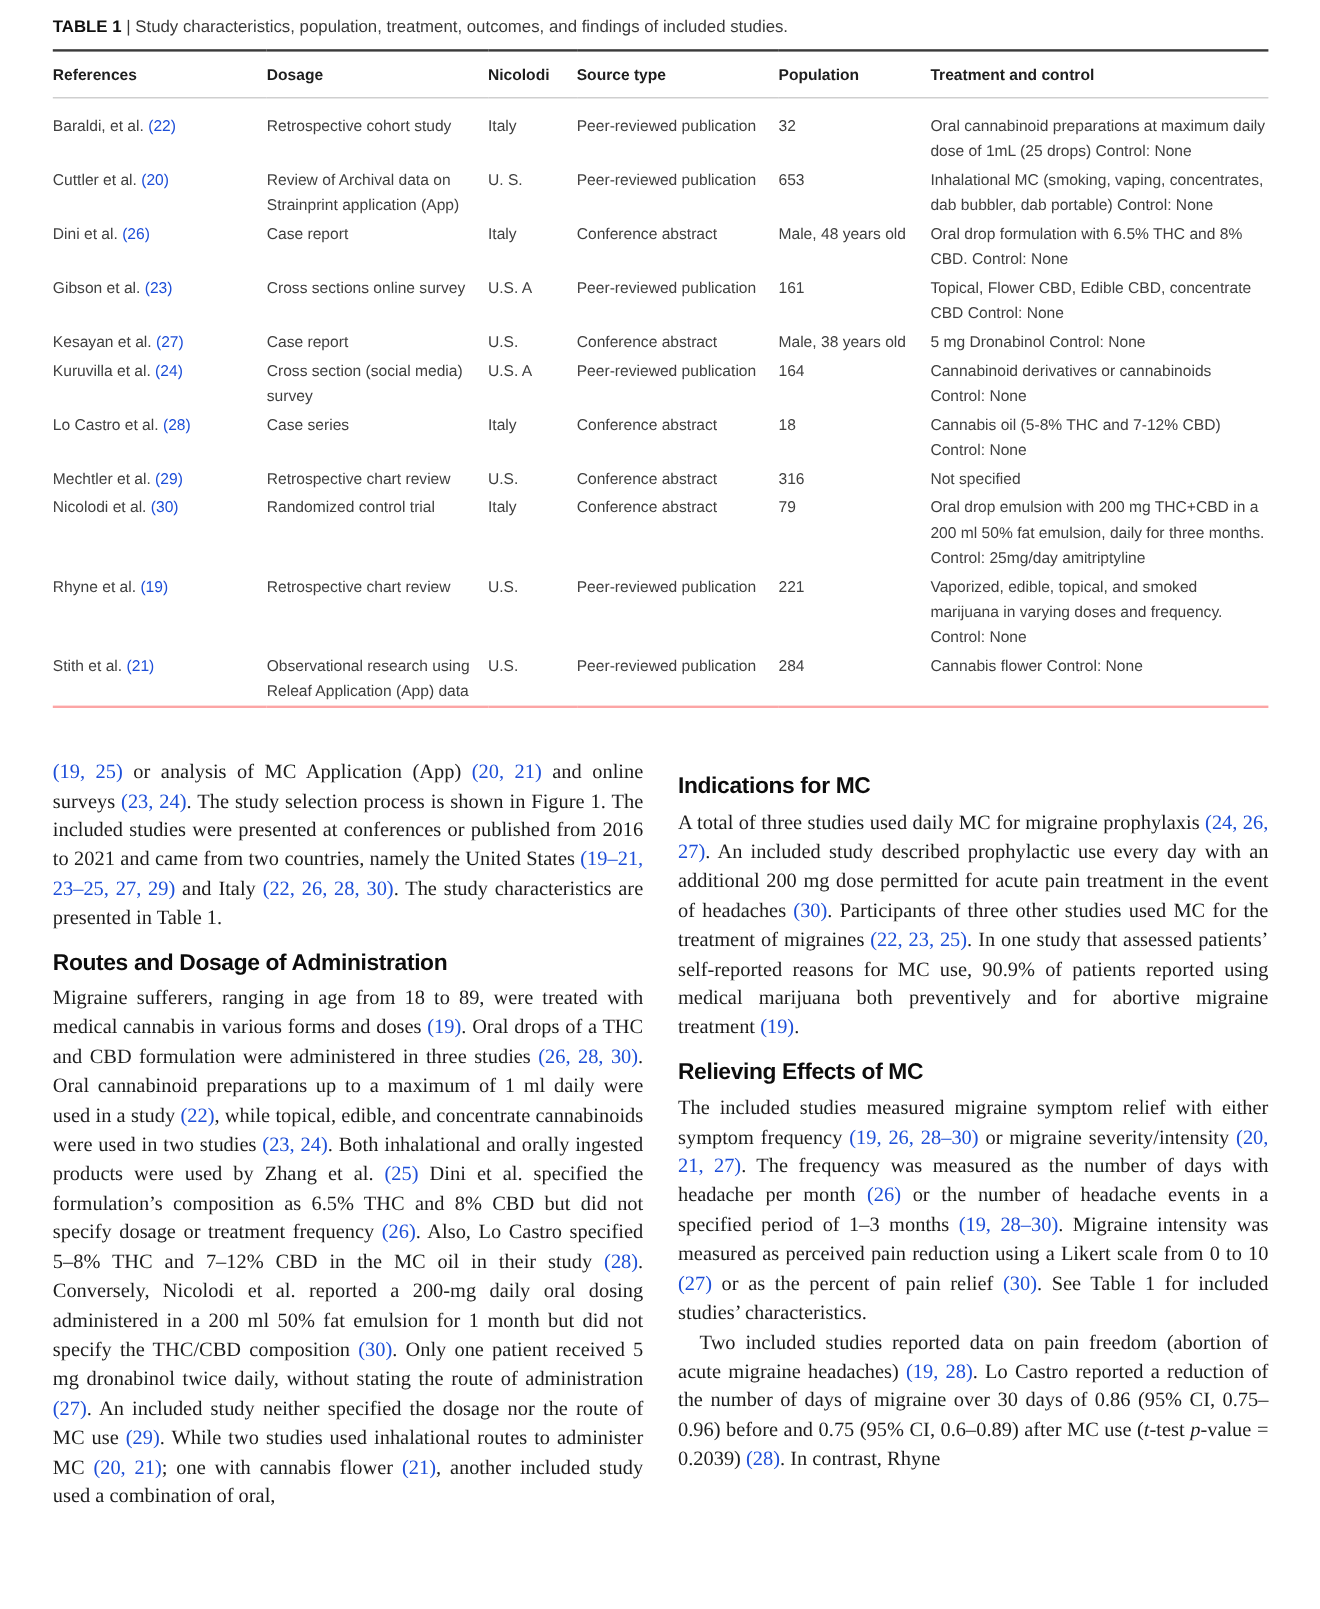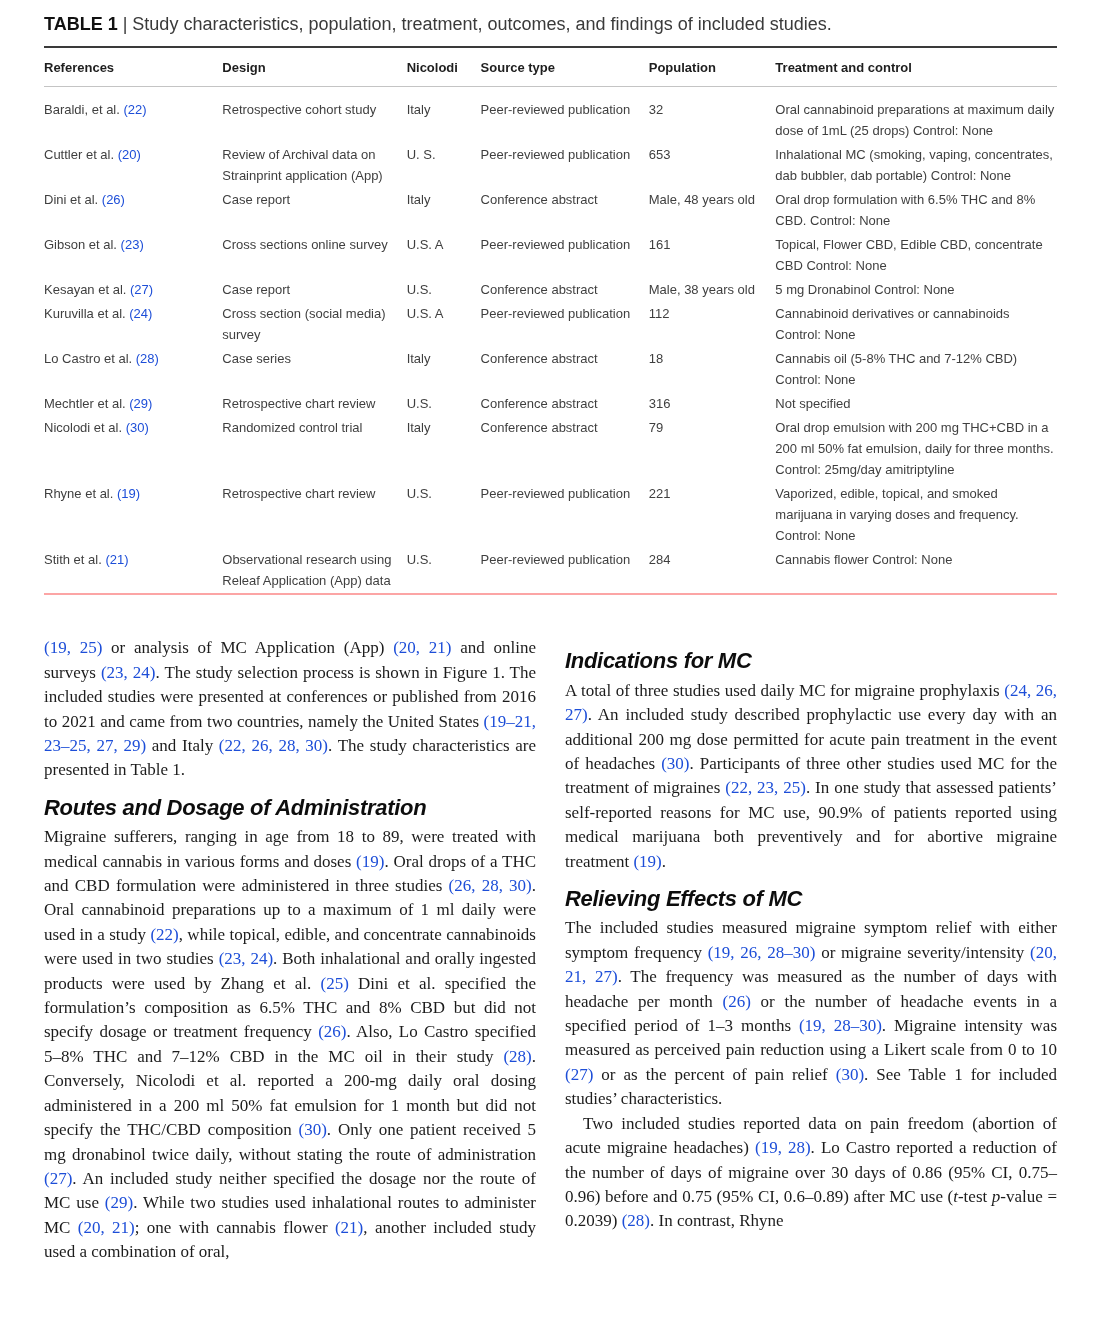--- a/index.html
+++ b/index.html
@@ -9,21 +9,21 @@
     width: 1100px;
     height: 1341px;
     margin: 0;
     background: #ffffff;
     padding: 13px 43px 0 44px;
     overflow: hidden;
     font-family: "Liberation Sans", sans-serif;
   }
   
   .table-caption {
-    font-size: 18px;
+    font-size: 14px;
     color: #3a3a3a;
     line-height: 1.3;
     margin: 0 0 10px 0;
   }
   .table-caption .cap-label { font-weight: 700; color: #111111; }
   table.study-table {
     width: 100%;
     border-collapse: collapse;
     border-top: 2px solid #3a3a3a;
     border-bottom: 2px solid #fca5a5;
@@ -59,27 +59,26 @@
     font-family: "Liberation Serif", serif;
     font-size: 17px;
     line-height: 24.4px;
     color: #1c1c1c;
     text-align: justify;
   }
   .col p { margin: 0; }
   .col p.indent { text-indent: 18px; }
   .col h2 {
     font-family: "Liberation Sans", sans-serif;
-    font-size: 22px;
+    font-size: 19px;
     font-weight: 700;
     color: #0d0d0d;
     letter-spacing: -0.3px;
     margin: 13px 0 5px 0;
     text-align: left;
-    font-style: italic;
   }
   .col b { font-weight: 400; }
 </style>
 </head>
 <body>
 
 <div class="page">
 
   <p class="table-caption"><span class="cap-label">TABLE 1</span><span> | Study characteristics, population, treatment, outcomes, and findings of included studies.</span></p>
 
@@ -88,21 +87,21 @@
       <col style="width:17.6%">
       <col style="width:18.2%">
       <col style="width:7.3%">
       <col style="width:16.6%">
       <col style="width:12.5%">
       <col style="width:27.8%">
     </colgroup>
     <thead>
       <tr>
         <th>References</th>
-        <th>Design</th>
+        <th>Dosage</th>
         <th>Nicolodi</th>
         <th>Source type</th>
         <th>Population</th>
         <th>Treatment and control</th>
       </tr>
     </thead>
     <tbody>
       <tr>
         <td>Baraldi, et al. <span class="cite">(22)</span></td>
         <td>Retrospective cohort study</td>
@@ -141,21 +140,21 @@
         <td>U.S.</td>
         <td>Conference abstract</td>
         <td>Male, 38 years old</td>
         <td>5 mg Dronabinol Control: None</td>
       </tr>
       <tr>
         <td>Kuruvilla et al. <span class="cite">(24)</span></td>
         <td>Cross section (social media) survey</td>
         <td>U.S. A</td>
         <td>Peer-reviewed publication</td>
-        <td>112</td>
+        <td>164</td>
         <td>Cannabinoid derivatives or cannabinoids Control: None</td>
       </tr>
       <tr>
         <td>Lo Castro et al. <span class="cite">(28)</span></td>
         <td>Case series</td>
         <td>Italy</td>
         <td>Conference abstract</td>
         <td>18</td>
         <td>Cannabis oil (5-8% THC and 7-12% CBD) Control: None</td>
       </tr>

